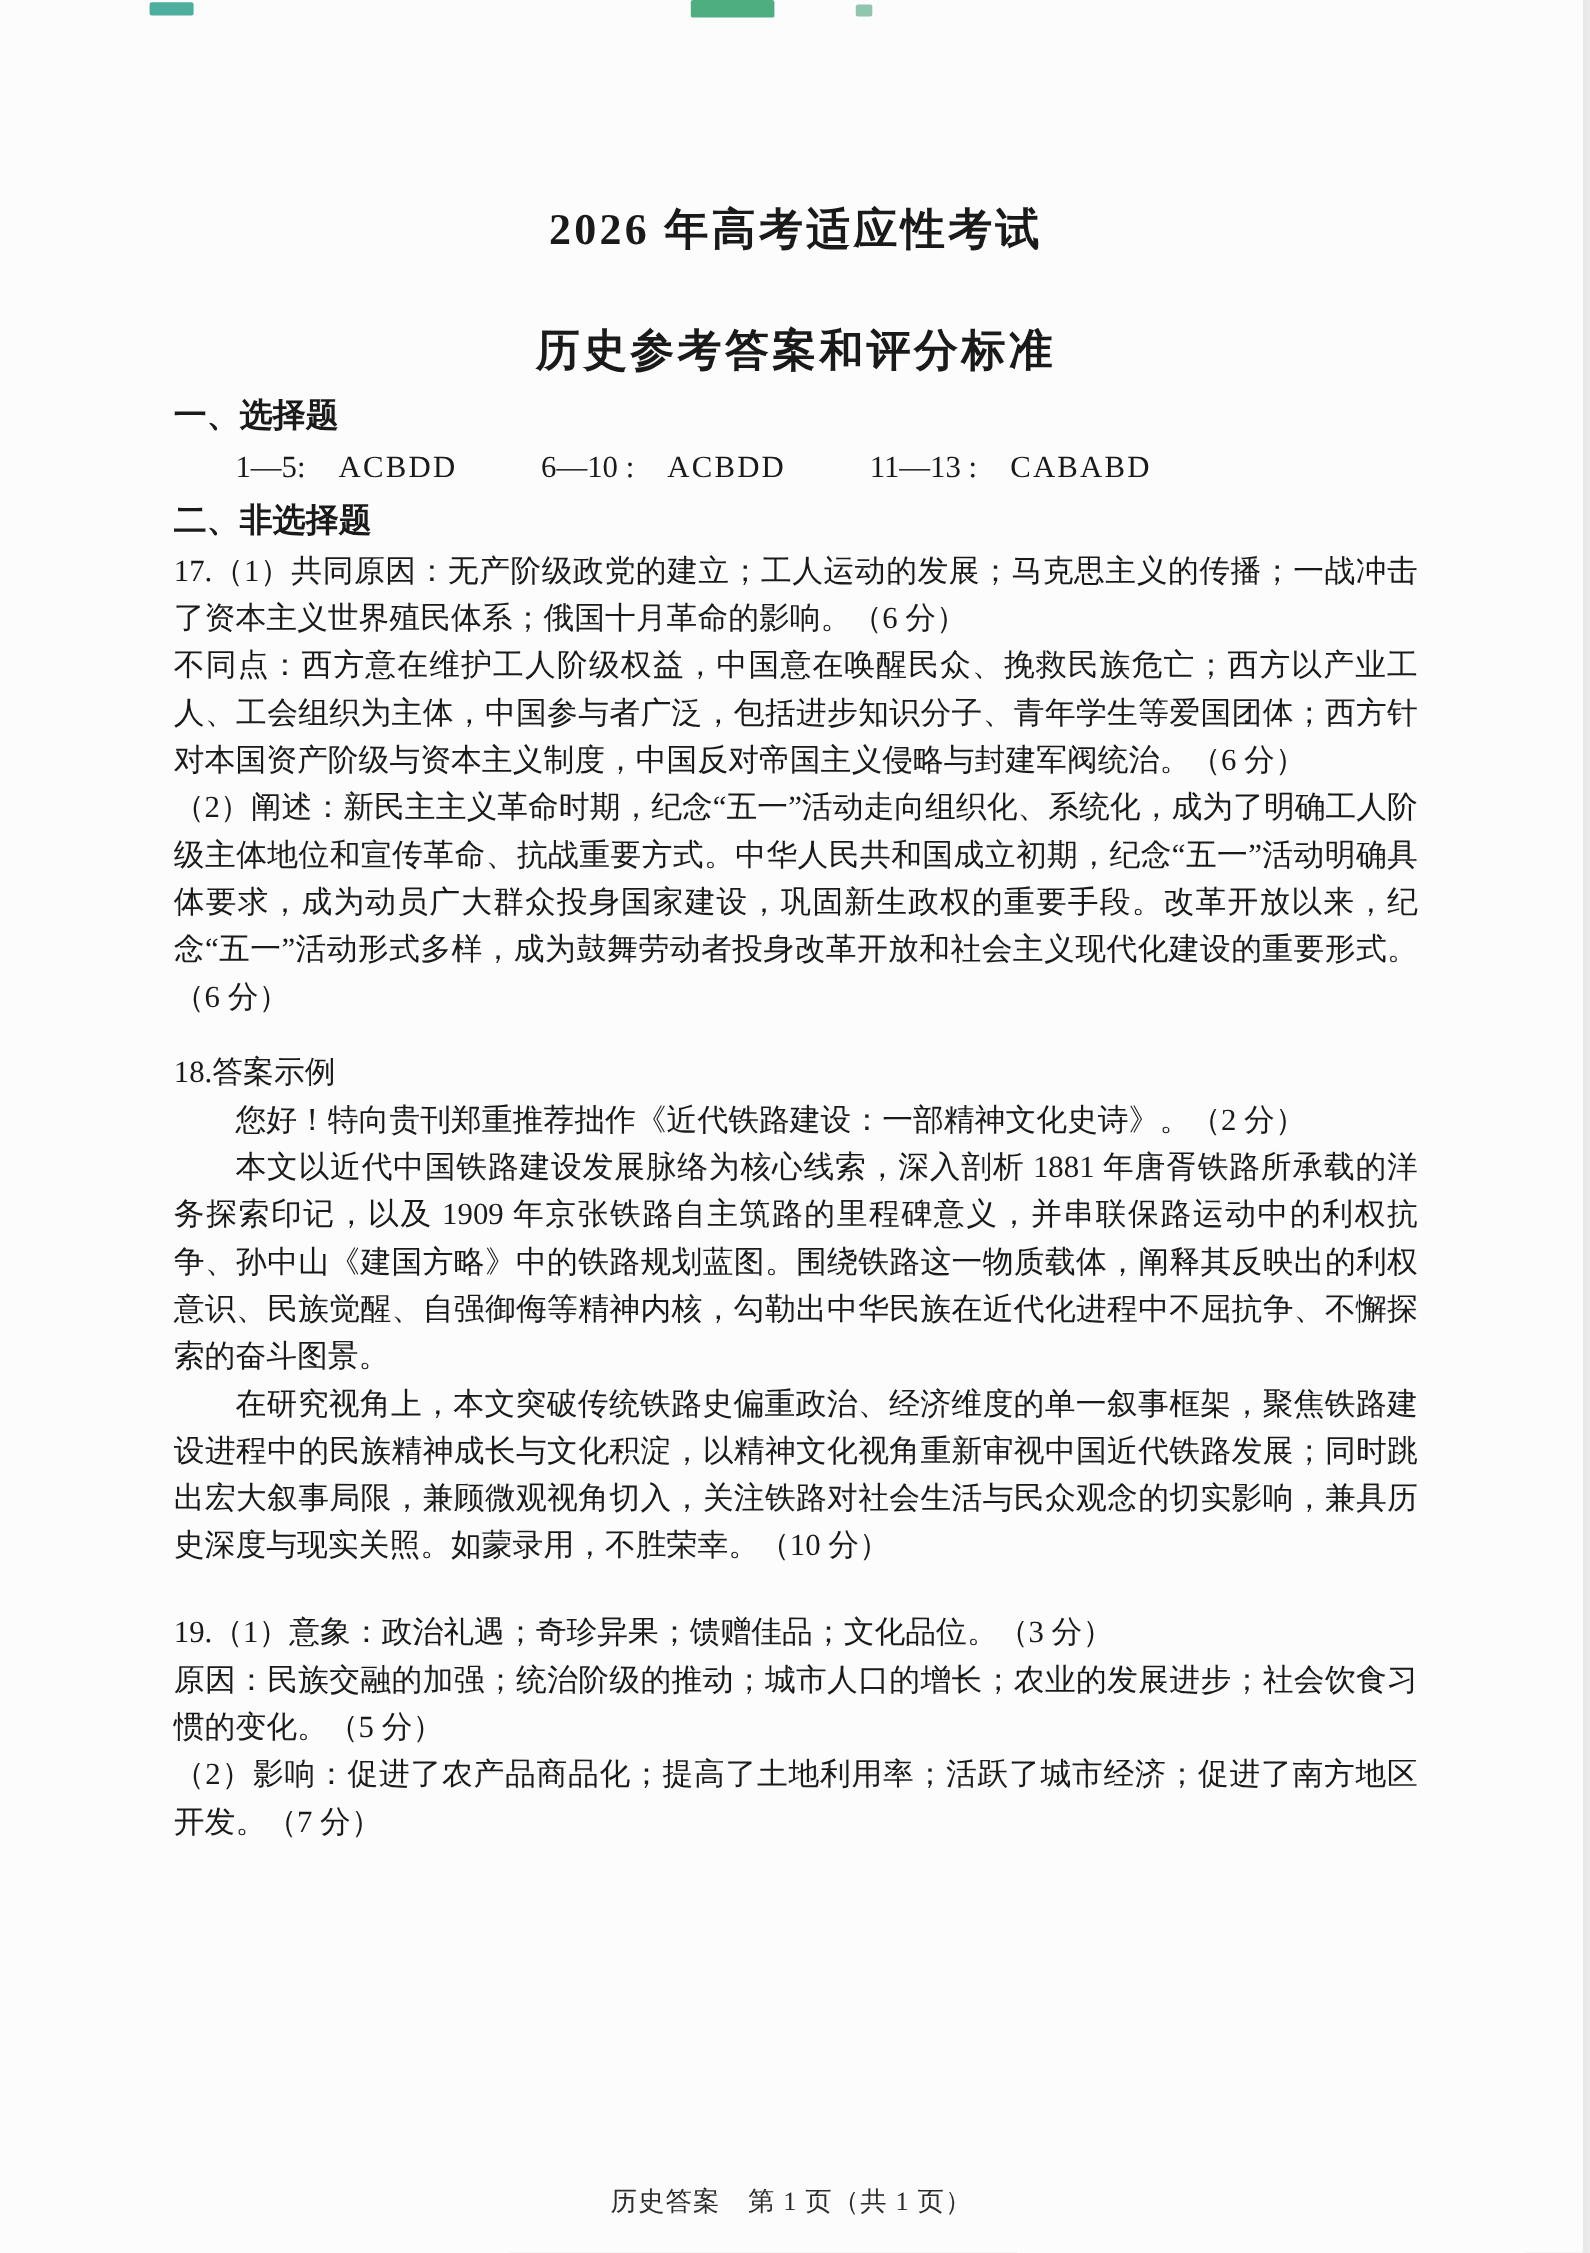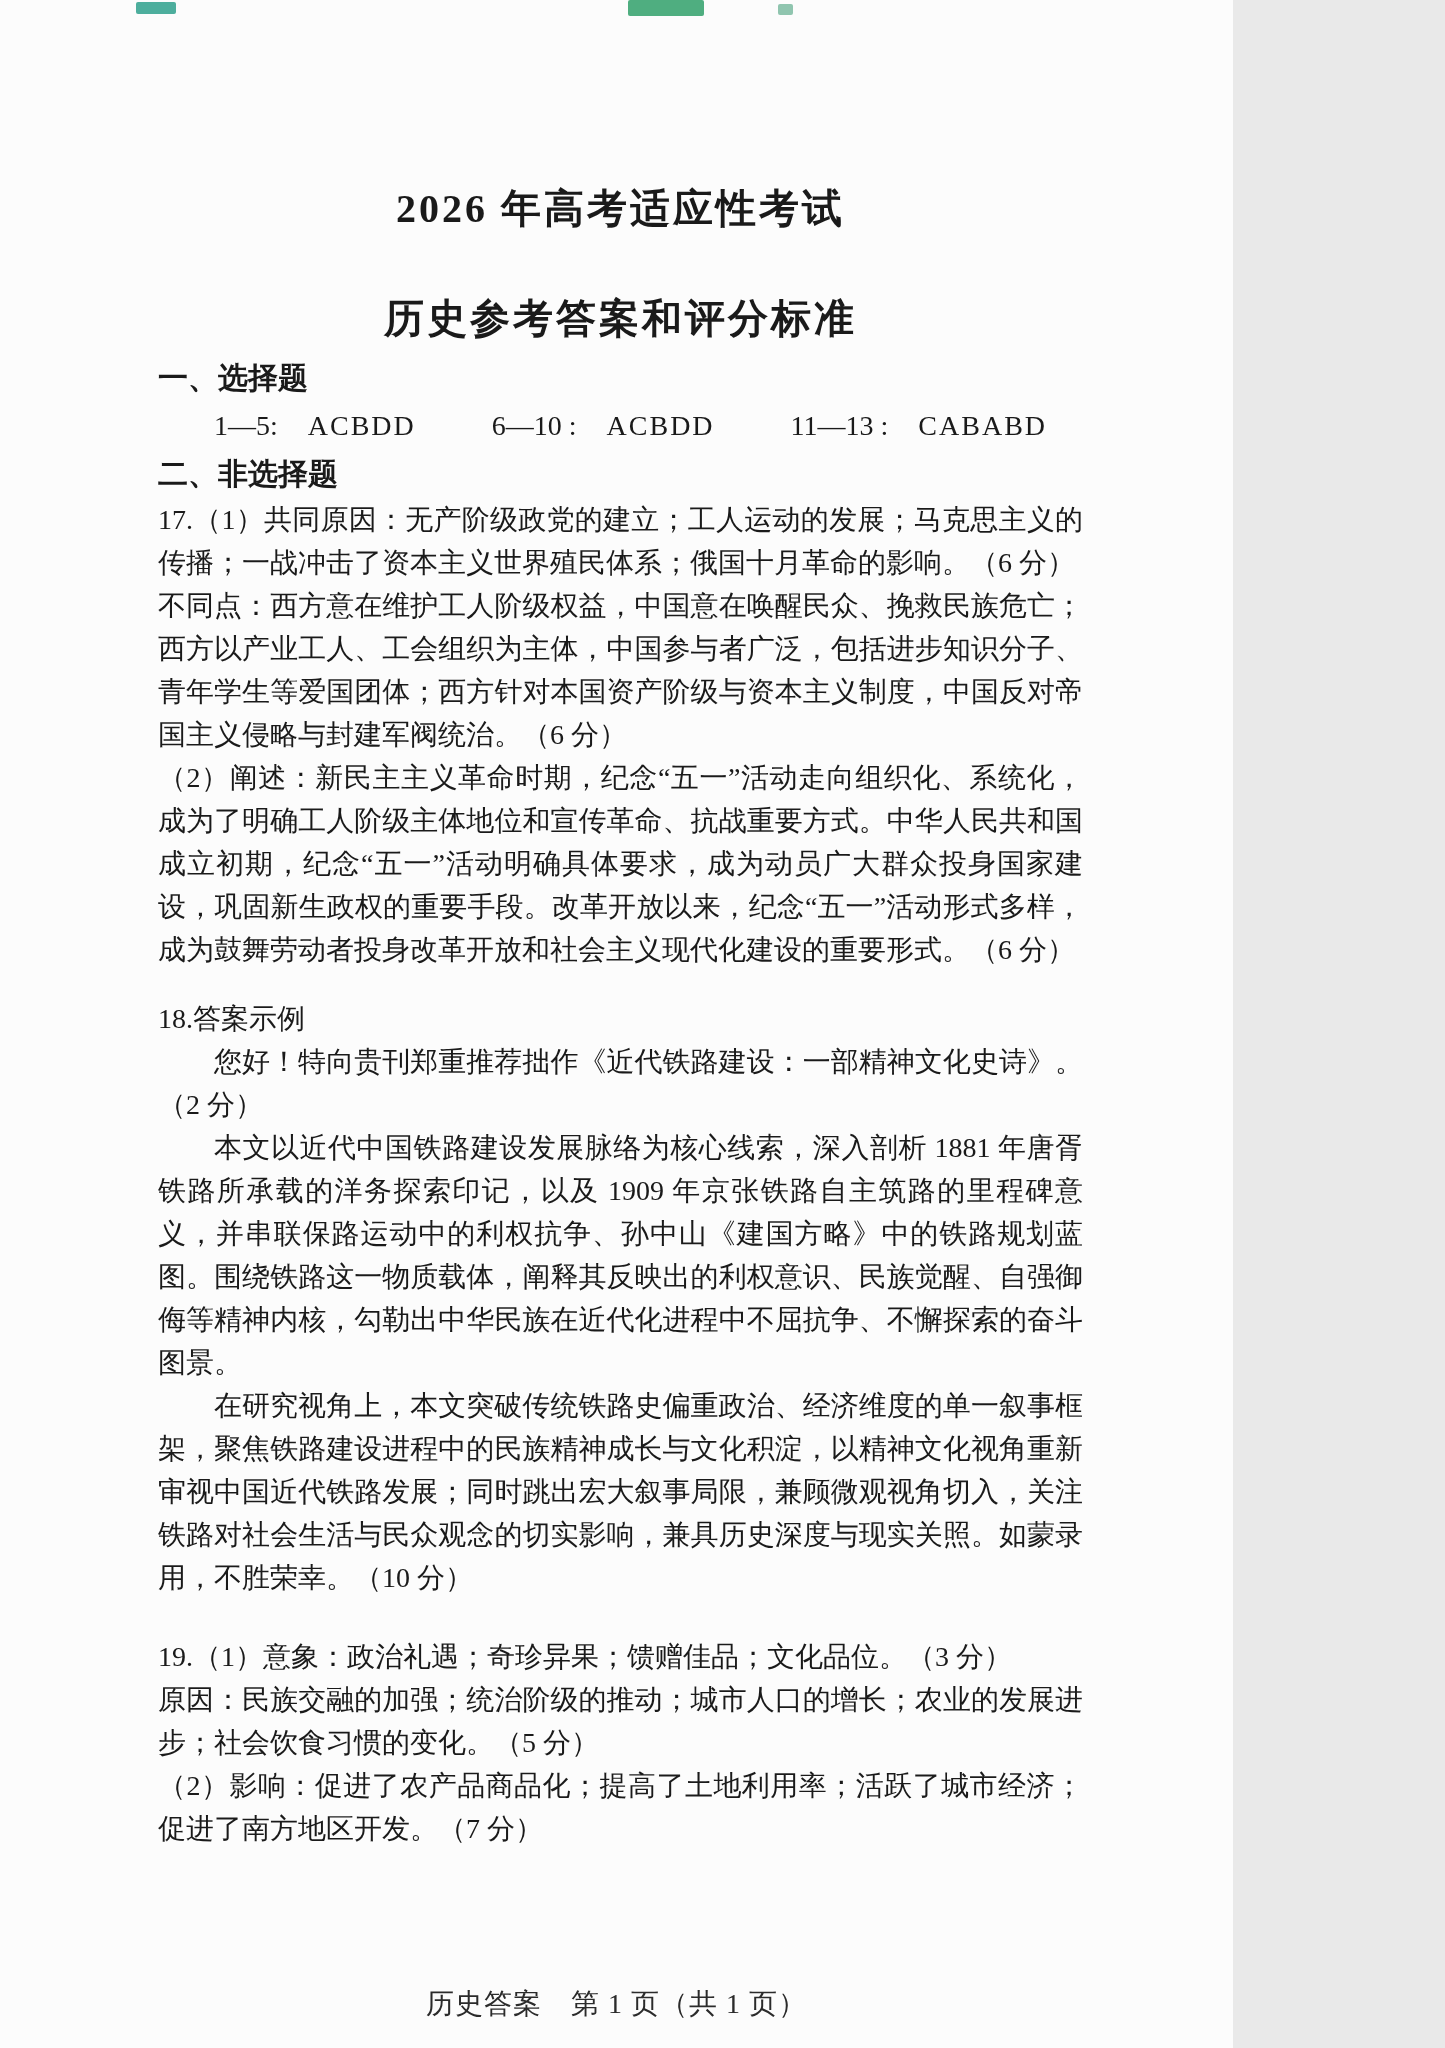--- a/index.html
+++ b/index.html
@@ -1,18 +1,18 @@
 <!DOCTYPE html>
 <html><head>
 <meta charset="utf-8">
 <style>
   html, body { margin: 0; padding: 0; background: #e9e9e9; }
   .page {
     position: relative;
-    width: 1233px;
+    width: 1439px;
     height: 2048px;
     background: #fcfcfc;
     font-family: "Liberation Serif", "DejaVu Serif", serif;
     color: #1a1a1a;
     overflow: hidden;
   }
   .scan-mark { position: absolute; border-radius: 2px; opacity: .85; }
   .scan-mark.m1 { left: 136px; top: 2px;  width: 40px; height: 12px; }
   .scan-mark.m2 { left: 628px; top: 0;    width: 76px; height: 16px; }
   .scan-mark.m3 { left: 778px; top: 4px;  width: 15px; height: 11px; }
@@ -75,21 +75,21 @@
     line-height: 43px;
     font-weight: 400;
   }
 
   .footer {
     position: absolute;
     left: 0;
     right: 0;
     top: 1985px;
     text-align: center;
-    font-size: 28px;
+    font-size: 24px;
     color: #2b2b2b;
     letter-spacing: 1px;
   }
 </style>
 </head>
 <body>
 
 <div class="page">
 
   <div class="scan-mark m1" style="background: rgb(46, 160, 140);"></div>

